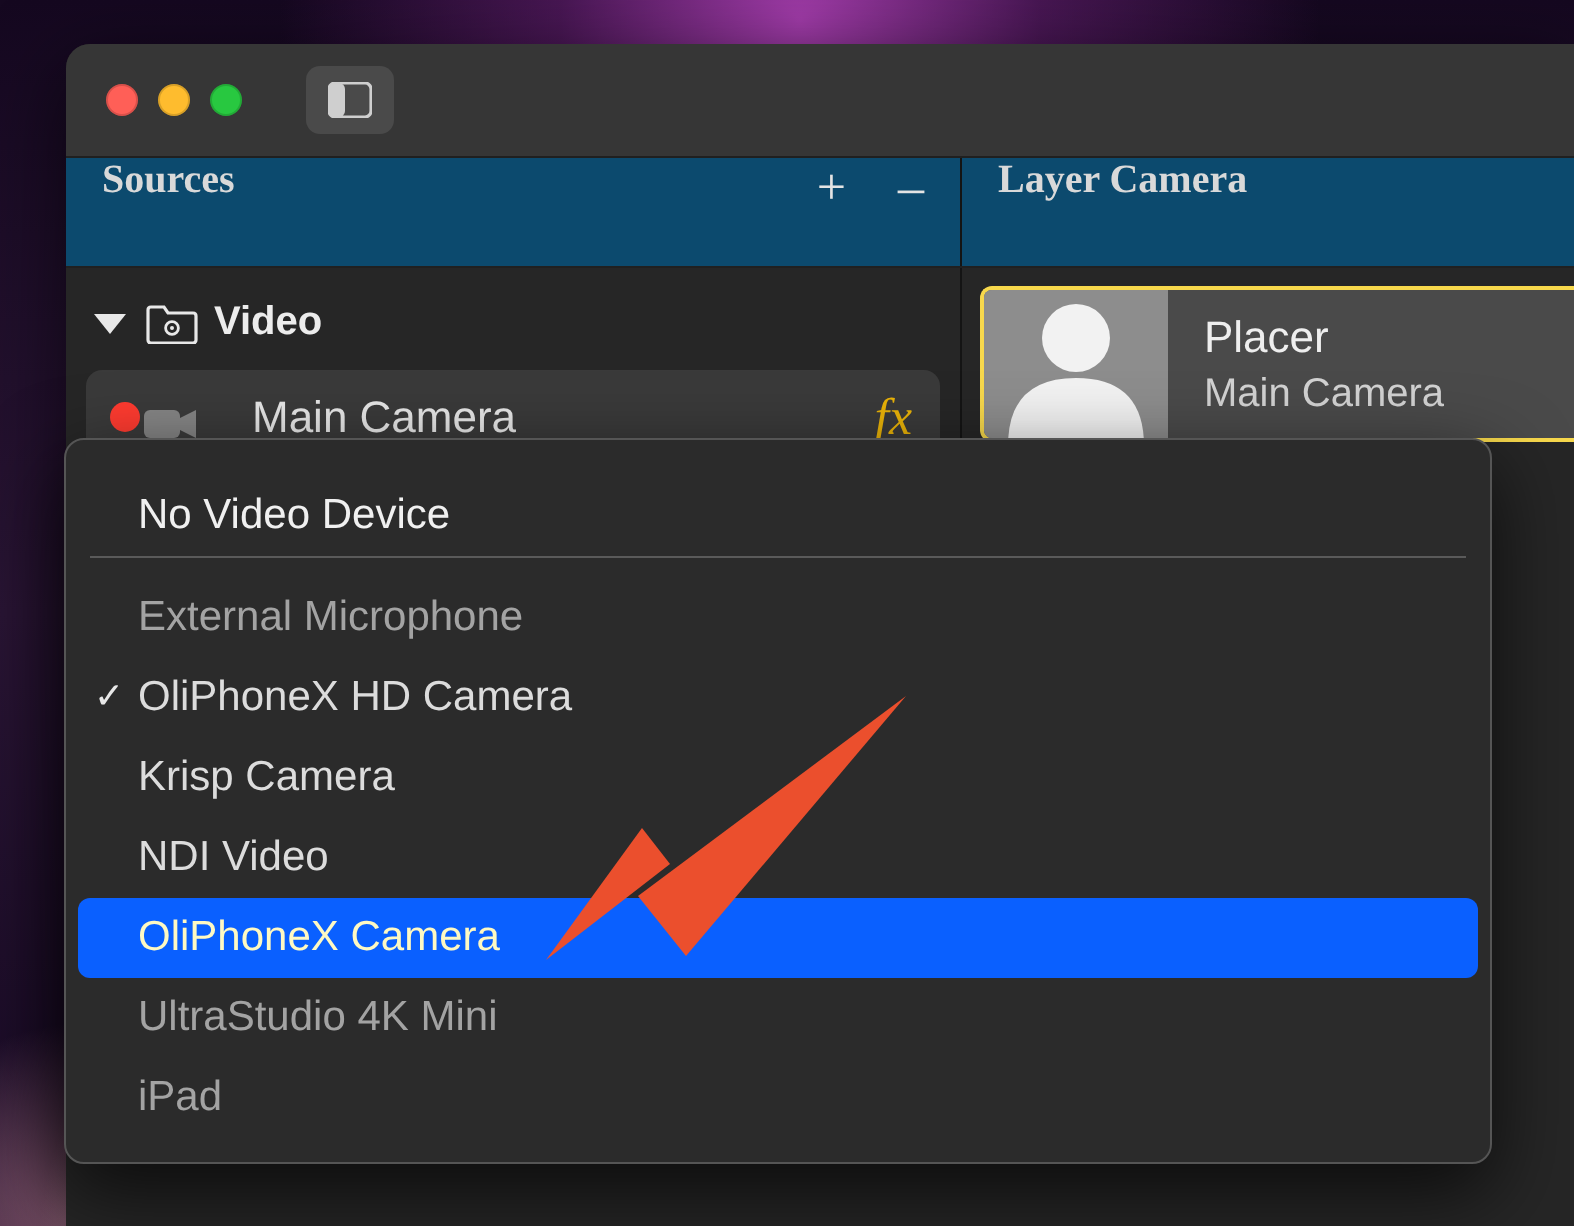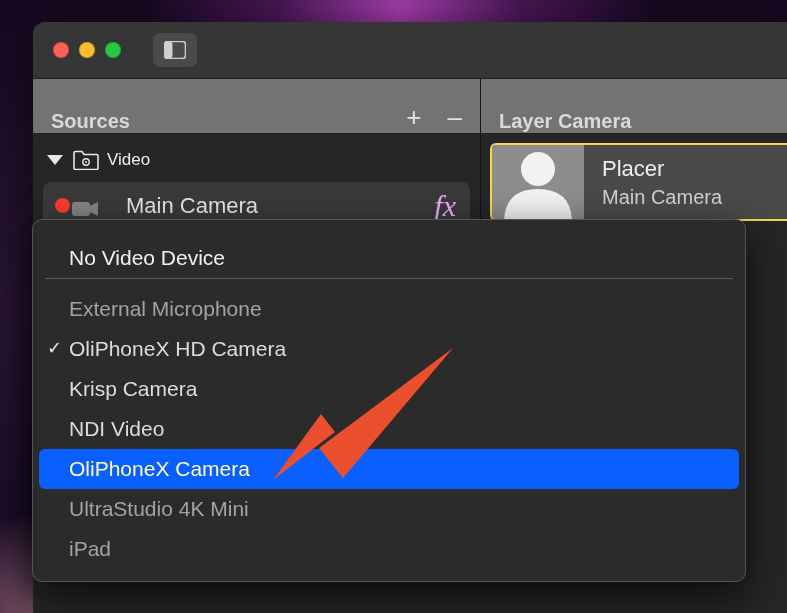--- a/index.html
+++ b/index.html
@@ -46,56 +46,57 @@
     }
     .tb-btn svg { display:block; }
 
     .panels {
       display: flex;
       height: 56px;
       border-bottom: 1px solid #202020;
       border-top: 1px solid #202020;
     }
     .panel-header {
-      display:flex; align-items:flex-end;
+      display:flex; align-items:flex-start;
       color: #d9d9d9; font-size: 20px; font-weight: 600;
       padding: 0 10px 0 18px;
-      background: #737373;
+      background: #0c4a6e;
+      font-family: Liberation Serif, serif;
     }
     .panel-left { width: 448px; border-right: 1px solid #141414;}
     .panel-right { flex:1; }
     .ph-actions { margin-left:auto; display:flex; gap:26px; color:#e4e4e4; font-size:26px; font-weight:300; padding-right: 8px;}
     .ph-actions span { cursor:default; }
 
     .body-row { display:flex; }
     .left-col { width: 448px; border-right:1px solid #141414; padding-top: 10px;}
     .right-col { flex:1; padding: 9px 0 0 9px;}
 
     .group-header {
       display:flex; align-items:center; gap:8px;
-      color:#ececec; font-size:17px; font-weight:400;
+      color:#ececec; font-size:20px; font-weight:700;
       padding: 6px 14px 10px 14px;
     }
     .tri { width:0;height:0;border-left:8px solid transparent;border-right:8px solid transparent;border-top:10px solid #e8e8e8; margin-right:2px;}
     .folder-ic svg{display:block;}
 
     .source-item {
       margin: 2px 10px 0 10px;
       height: 47px;
       background: #3a3a3a;
       border-radius: 8px;
       display:flex; align-items:center;
       padding: 0 14px 0 12px;
       gap: 14px;
       color:#e7e7e7; font-size:22px;
       position:relative;
     }
     .rec-dot { width:15px;height:15px;border-radius:50%; background:#ff3b30;}
     .cam-ic { opacity: .5; }
-    .fx { margin-left:auto; color:#f0abfc; font-style:italic; font-size:30px; font-family: "Times New Roman", serif;}
+    .fx { margin-left:auto; color:#eab308; font-style:italic; font-size:26px; font-family: "Times New Roman", serif;}
     .src-label{ margin-left: 42px;}
 
     
     .layer-card {
       display:flex; align-items:center;
       height:78px;
       border: 2px solid #f7d84c;
       border-right: none;
       border-radius: 6px 0 0 6px;
       background:#4a4a4a;

